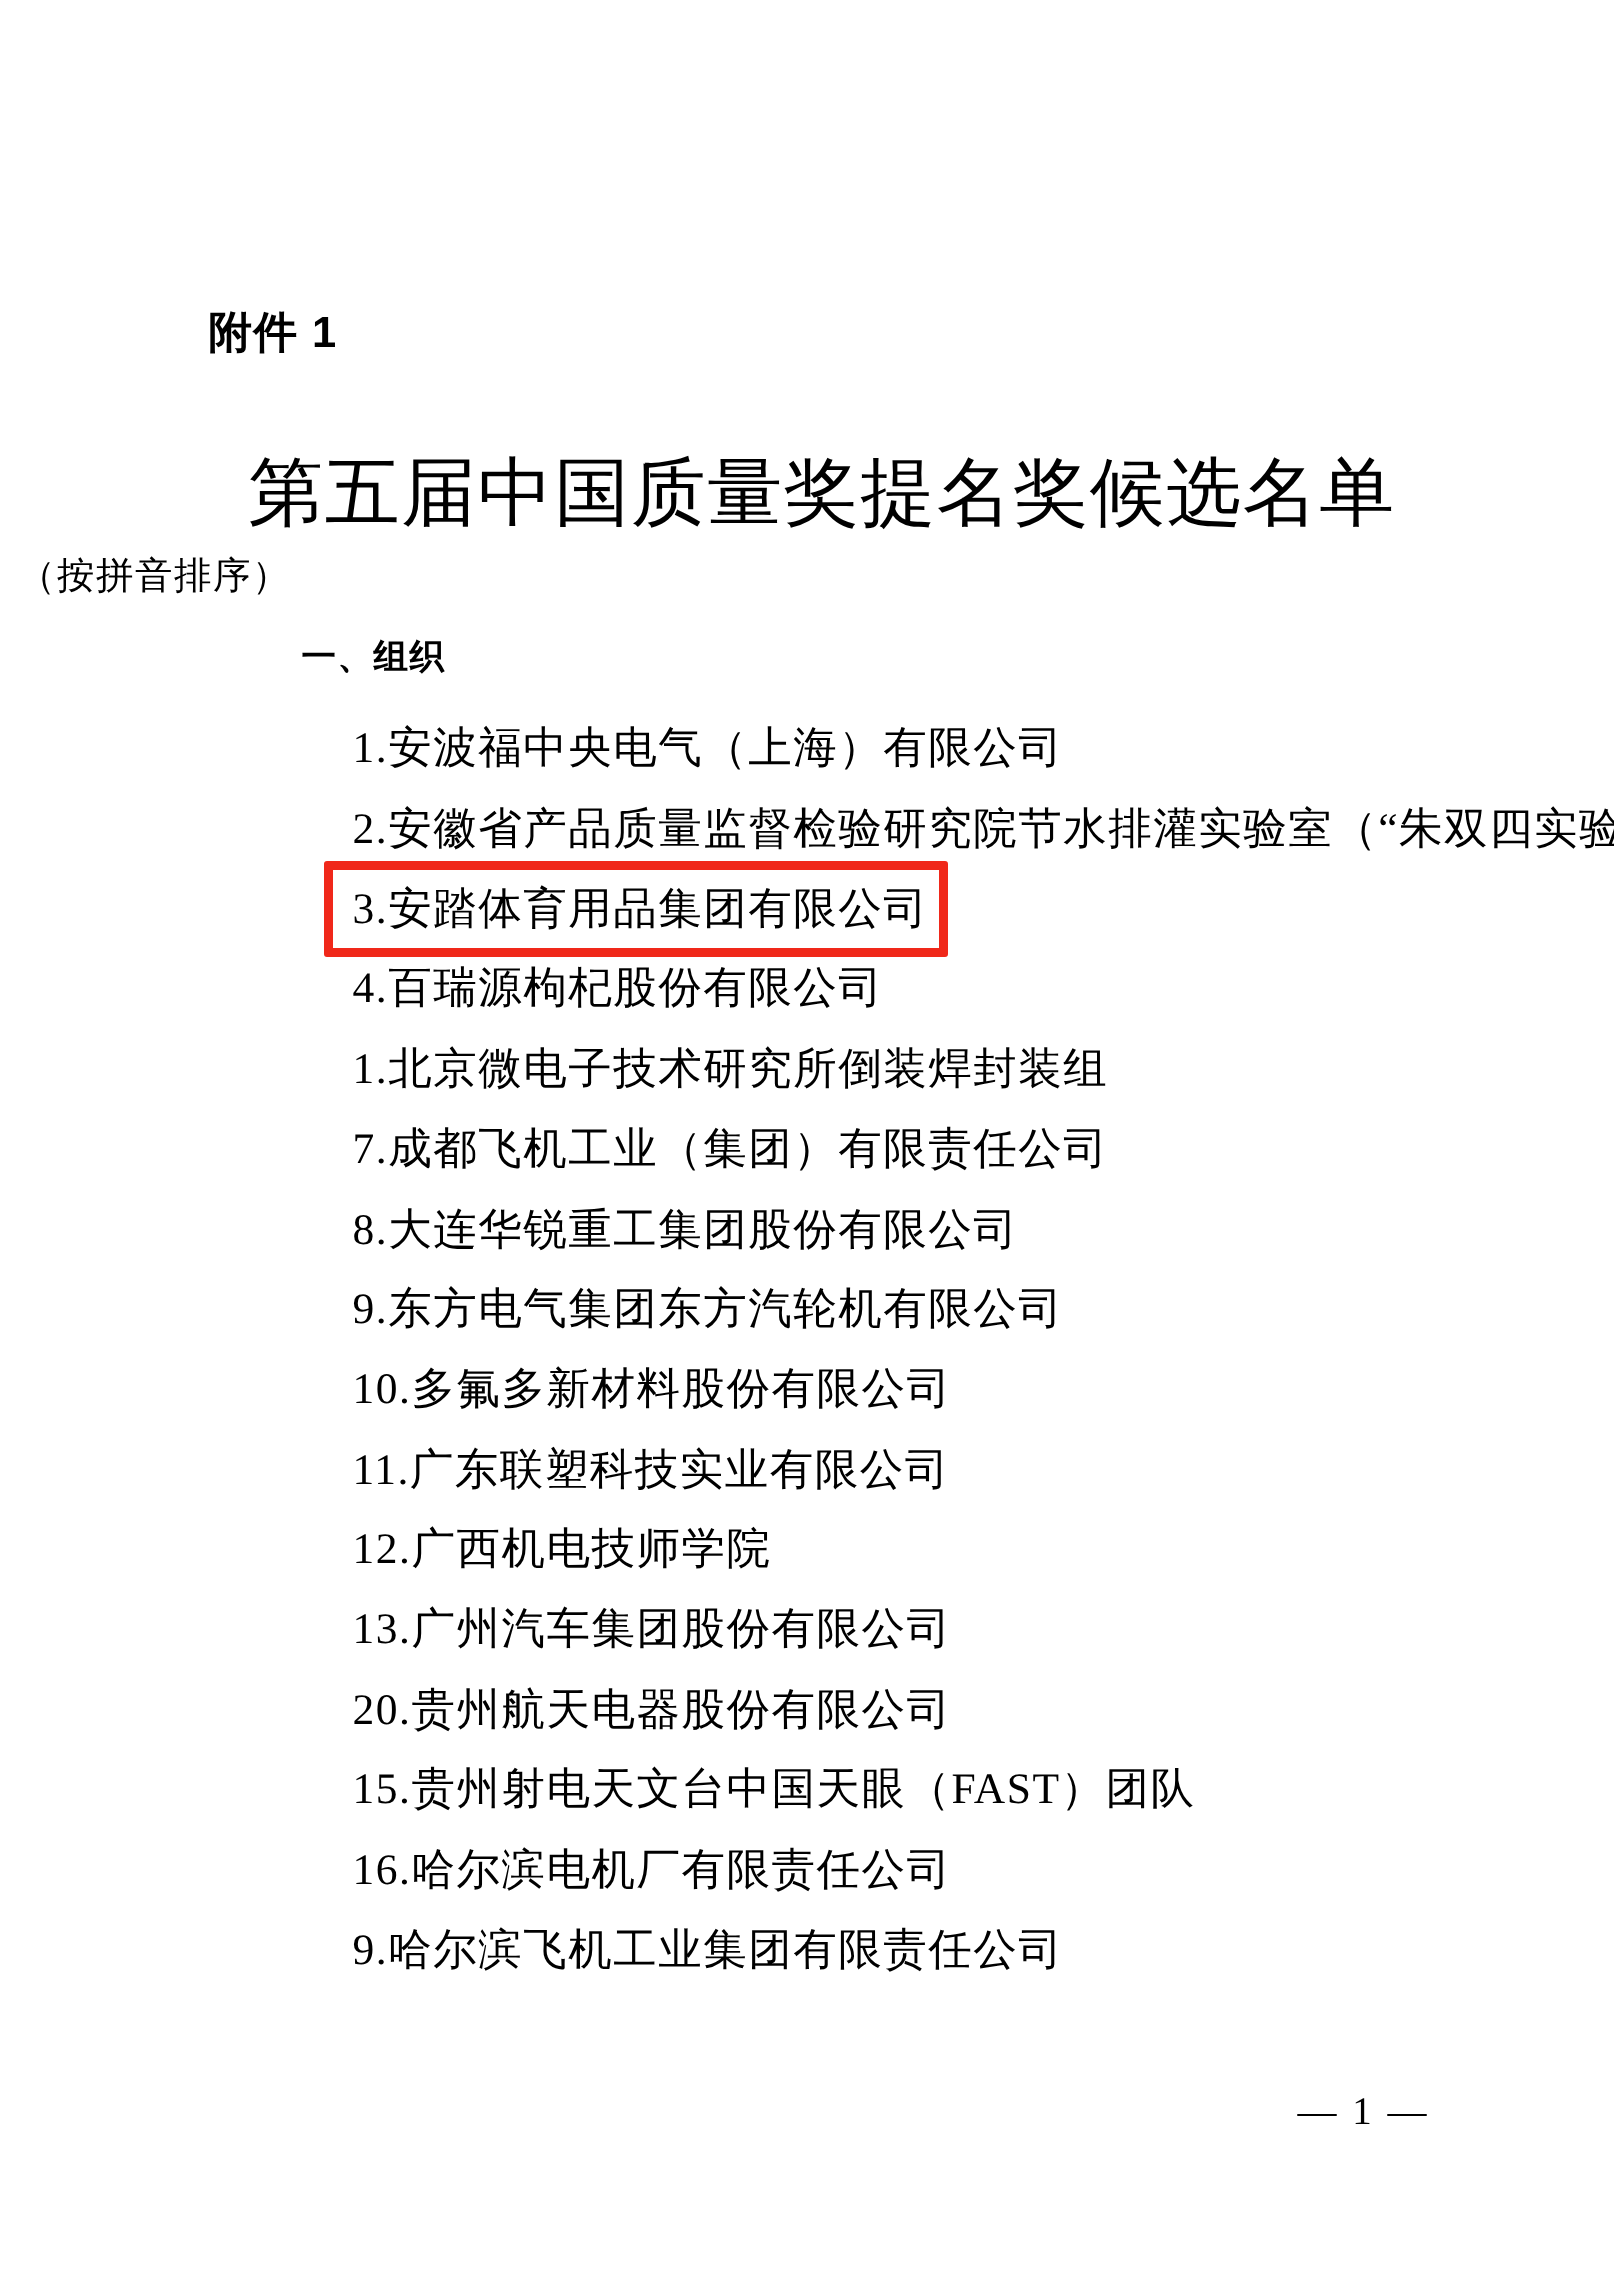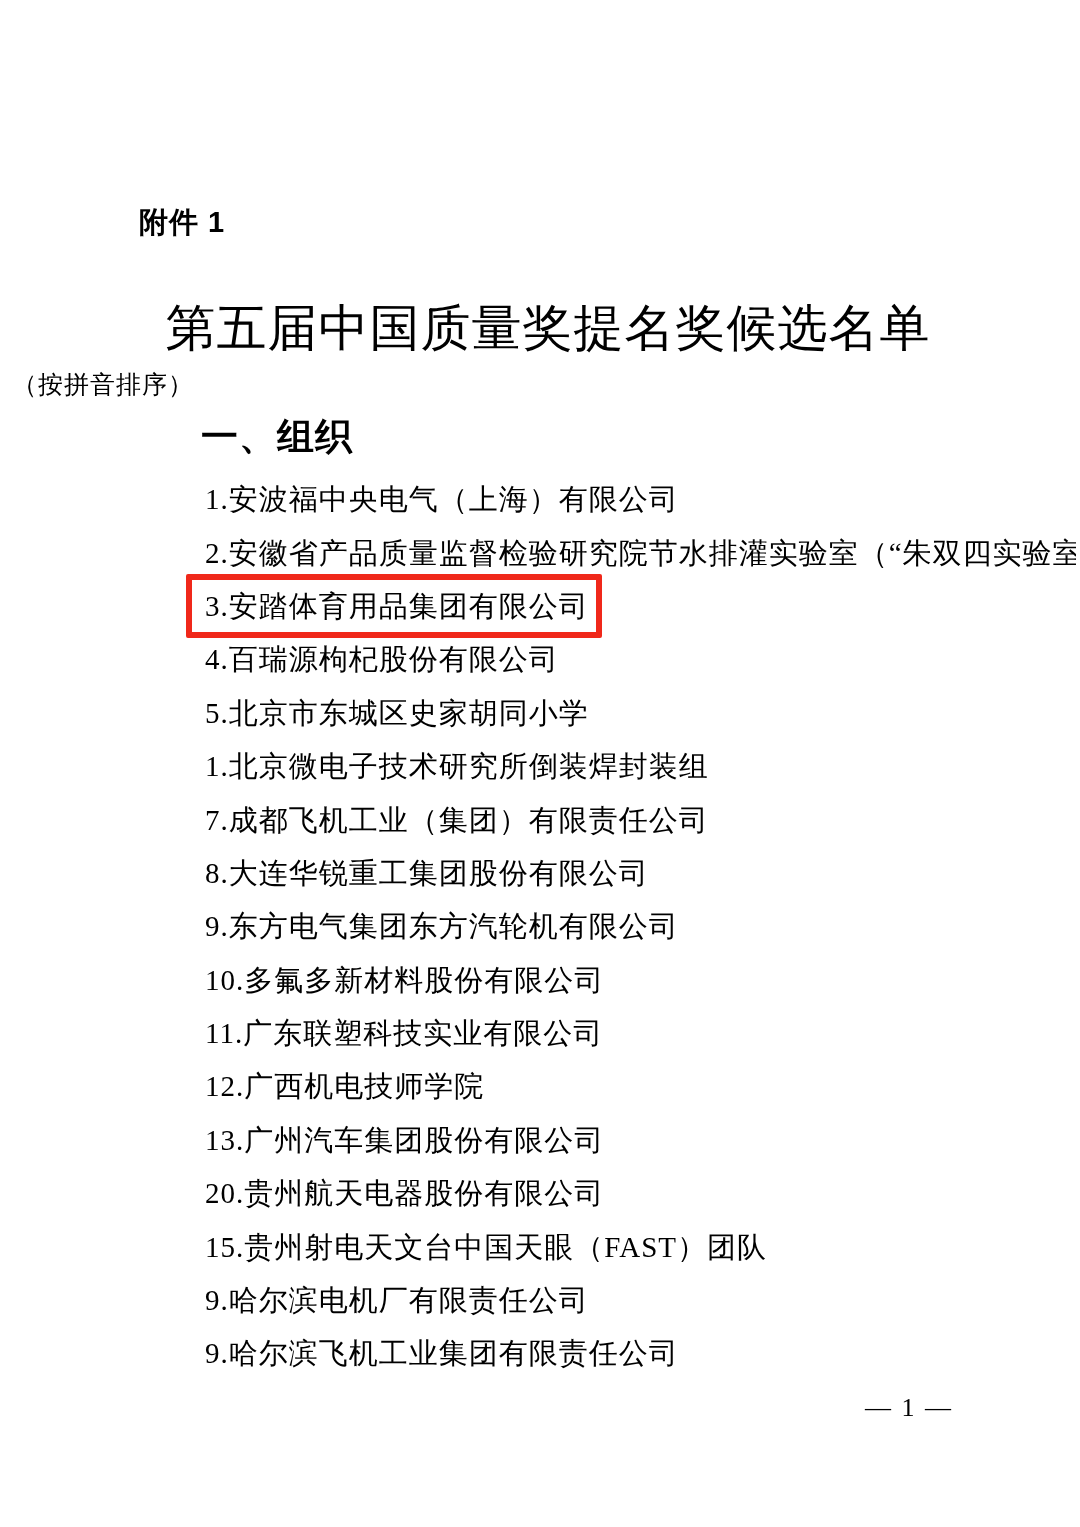--- a/index.html
+++ b/index.html
@@ -46,38 +46,39 @@
     text-align: left;
     font-size: 25px;
     line-height: 30px;
     font-family: "Liberation Serif", serif;
     letter-spacing: 1px;
   }
   .section-heading {
     position: absolute;
     left: 189px;
     top: 409px;
-    font-size: 37px;
+    font-size: 23px;
     line-height: 32px;
     font-weight: bold;
     font-family: "Liberation Sans", sans-serif;
     letter-spacing: 1px;
   }
   .candidate-list {
     position: absolute;
     left: 185px;
     top: 461px;
     width: 860px;
     list-style: none;
   }
   .item {
     height: 53.4px;
     display: flex;
     align-items: center;
     white-space: nowrap;
+    margin-left: 30px;
   }
   .item-text {
     position: relative;
     display: inline-block;
     font-size: 29px;
     line-height: 29px;
     letter-spacing: 1px;
     font-family: "Liberation Serif", serif;
   }
   .redbox {
@@ -119,23 +120,20 @@
       <li class="item">
         <span class="item-text">2.安徽省产品质量监督检验研究院节水排灌实验室（“朱双四实验室”）</span>
       </li>
       <li class="item">
         <span class="item-text">3.安踏体育用品集团有限公司<span class="redbox" style="border-color: rgb(240, 40, 26);"></span></span>
       </li>
       <li class="item">
         <span class="item-text">4.百瑞源枸杞股份有限公司</span>
       </li>
       <li class="item">
-        <span class="item-text">5.北京市东城区史家胡同小学</span>
-      </li>
-      <li class="item">
         <span class="item-text">1.北京微电子技术研究所倒装焊封装组</span>
       </li>
       <li class="item">
         <span class="item-text">7.成都飞机工业（集团）有限责任公司</span>
       </li>
       <li class="item">
         <span class="item-text">8.大连华锐重工集团股份有限公司</span>
       </li>
       <li class="item">
         <span class="item-text">9.东方电气集团东方汽轮机有限公司</span>
@@ -152,21 +150,21 @@
       <li class="item">
         <span class="item-text">13.广州汽车集团股份有限公司</span>
       </li>
       <li class="item">
         <span class="item-text">20.贵州航天电器股份有限公司</span>
       </li>
       <li class="item">
         <span class="item-text">15.贵州射电天文台中国天眼（FAST）团队</span>
       </li>
       <li class="item">
-        <span class="item-text">9.哈尔滨电机厂有限责任公司</span>
+        <span class="item-text">16.哈尔滨电机厂有限责任公司</span>
       </li>
       <li class="item">
         <span class="item-text">9.哈尔滨飞机工业集团有限责任公司</span>
       </li>
     </ol>
 
   <div class="page-number">— 1 —</div>
 </div>
 
 </body></html>

